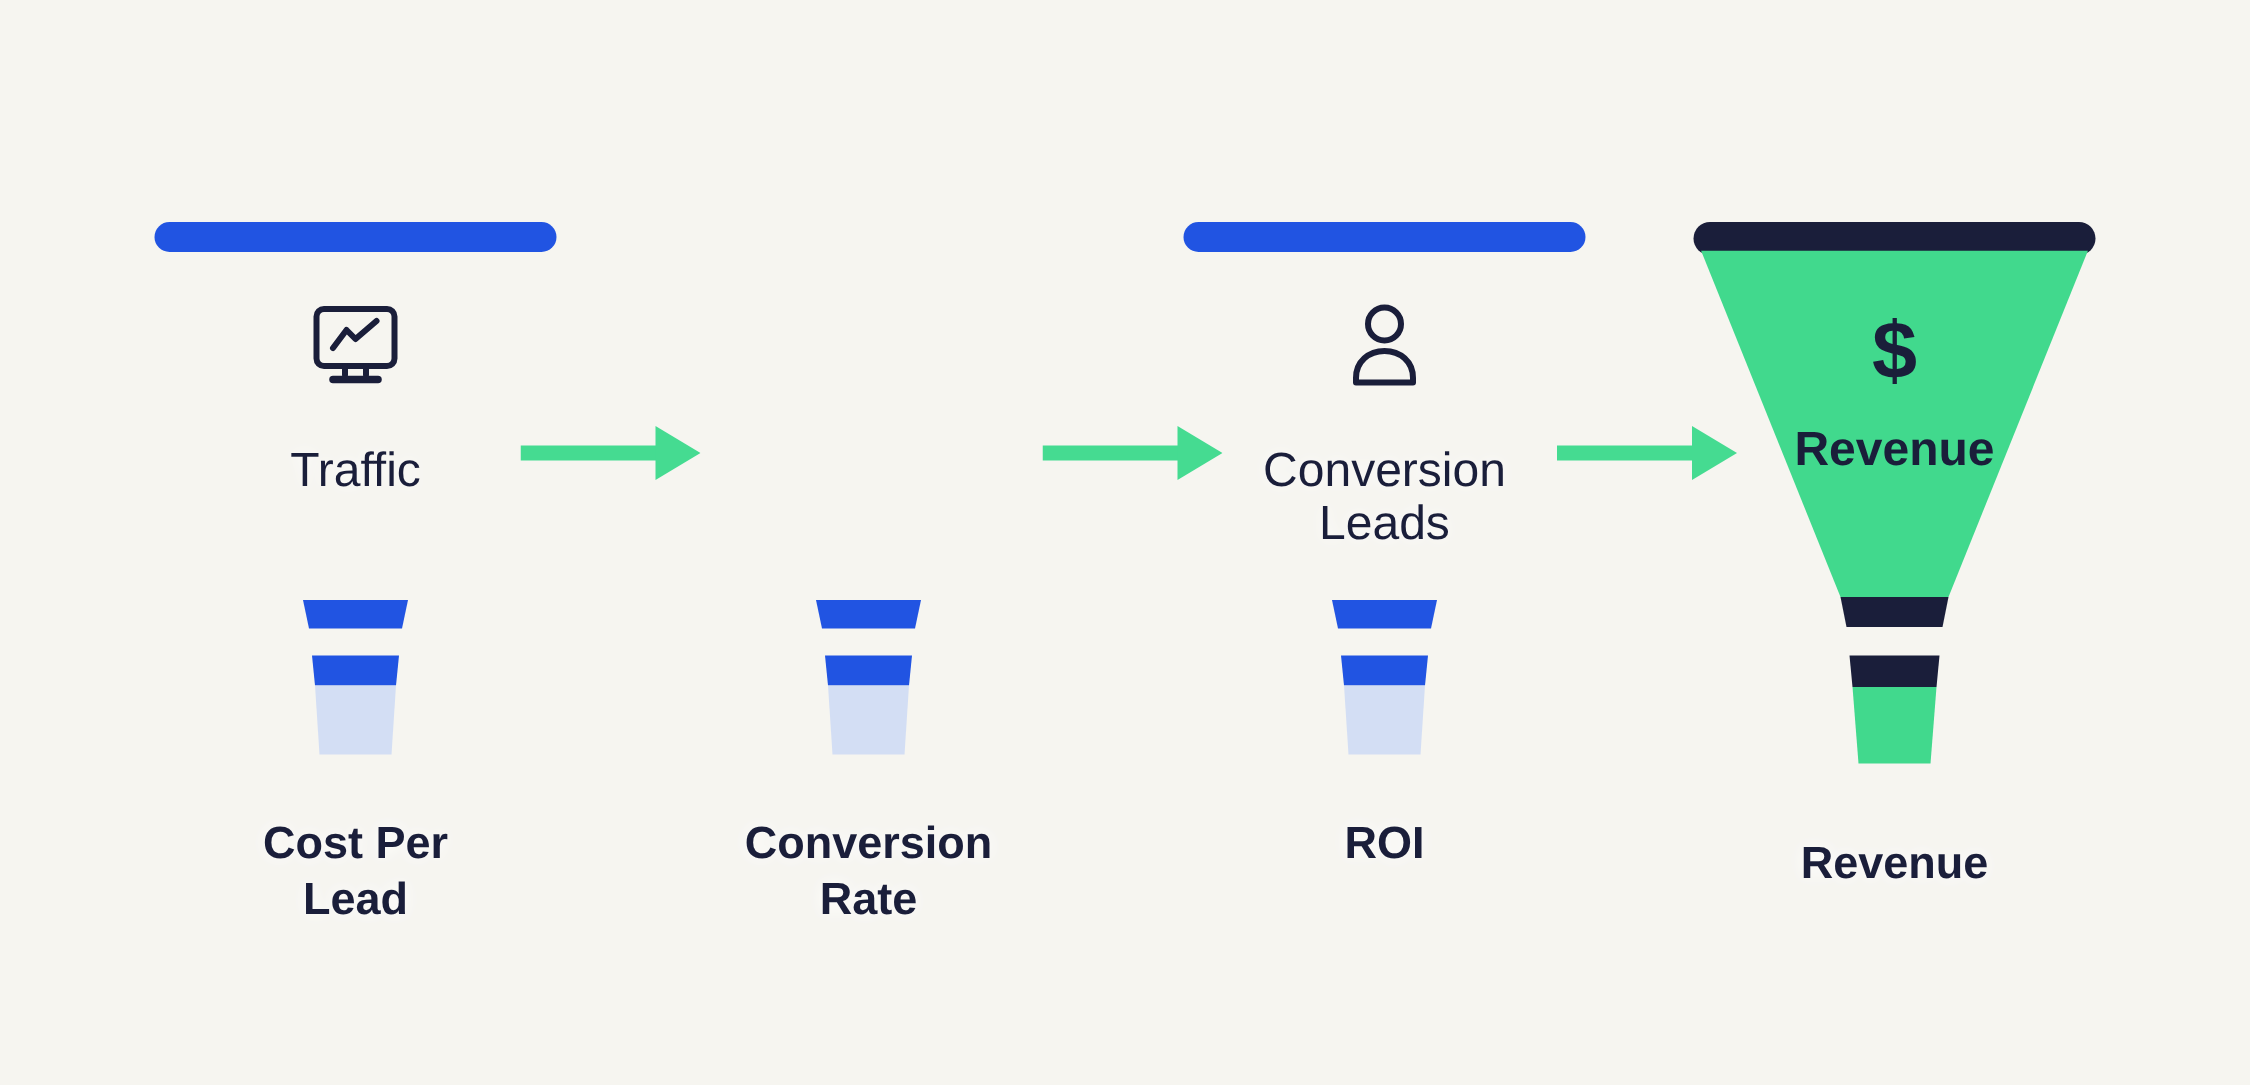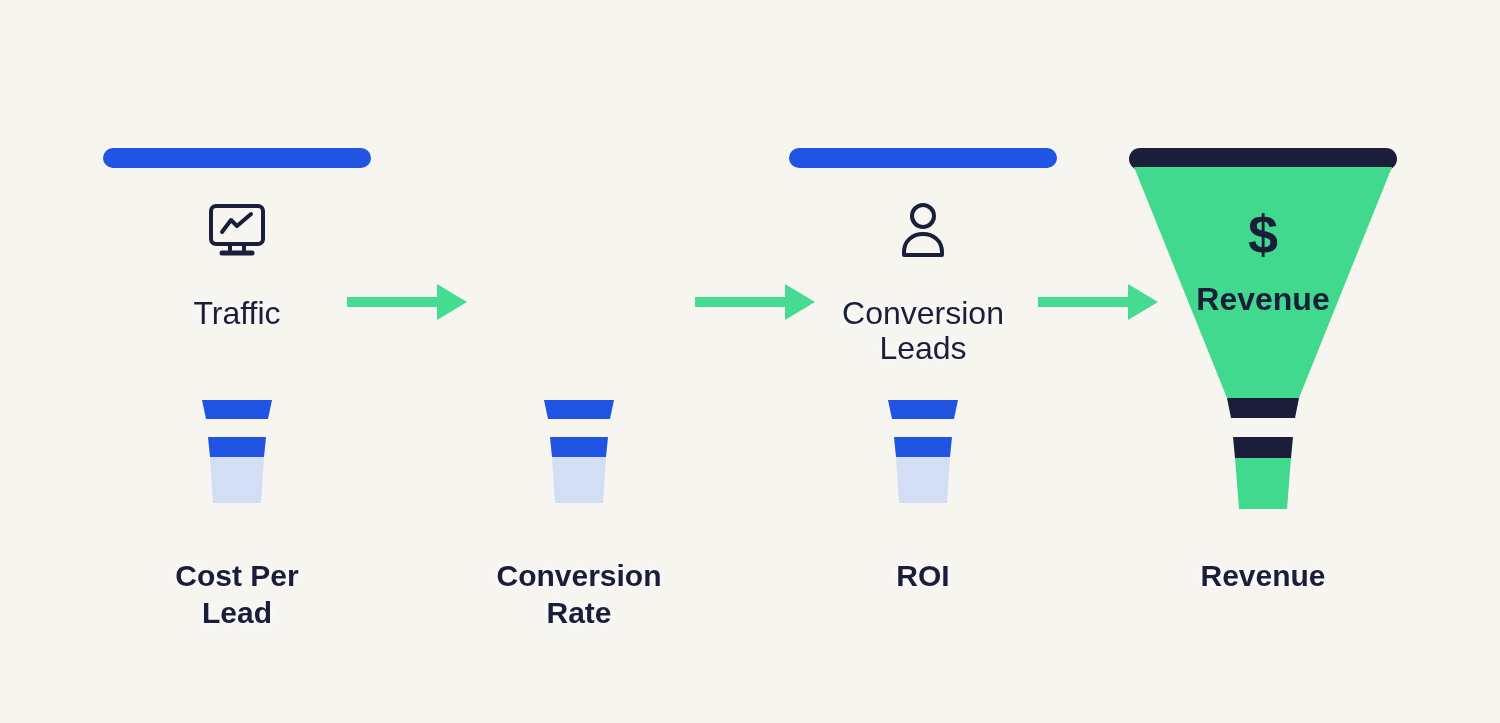--- a/index.html
+++ b/index.html
@@ -88,21 +88,21 @@
   
   .metric {
     position: absolute;
     top: 400px;
     width: 200px;
     display: flex;
     flex-direction: column;
     align-items: center;
   }
   .metric-label {
-    margin-top: 53px;
+    margin-top: 40px;
     font-size: 30px;
     font-weight: 700;
     color: var(--navy);
     line-height: 37px;
     text-align: center;
     white-space: pre-line;
     text-shadow: 0 0 10px rgba(255,255,255,.85), 0 0 20px rgba(255,255,255,.6);
   }
   .metric.no-icon .metric-label { margin-top: 157px; }
 </style>

